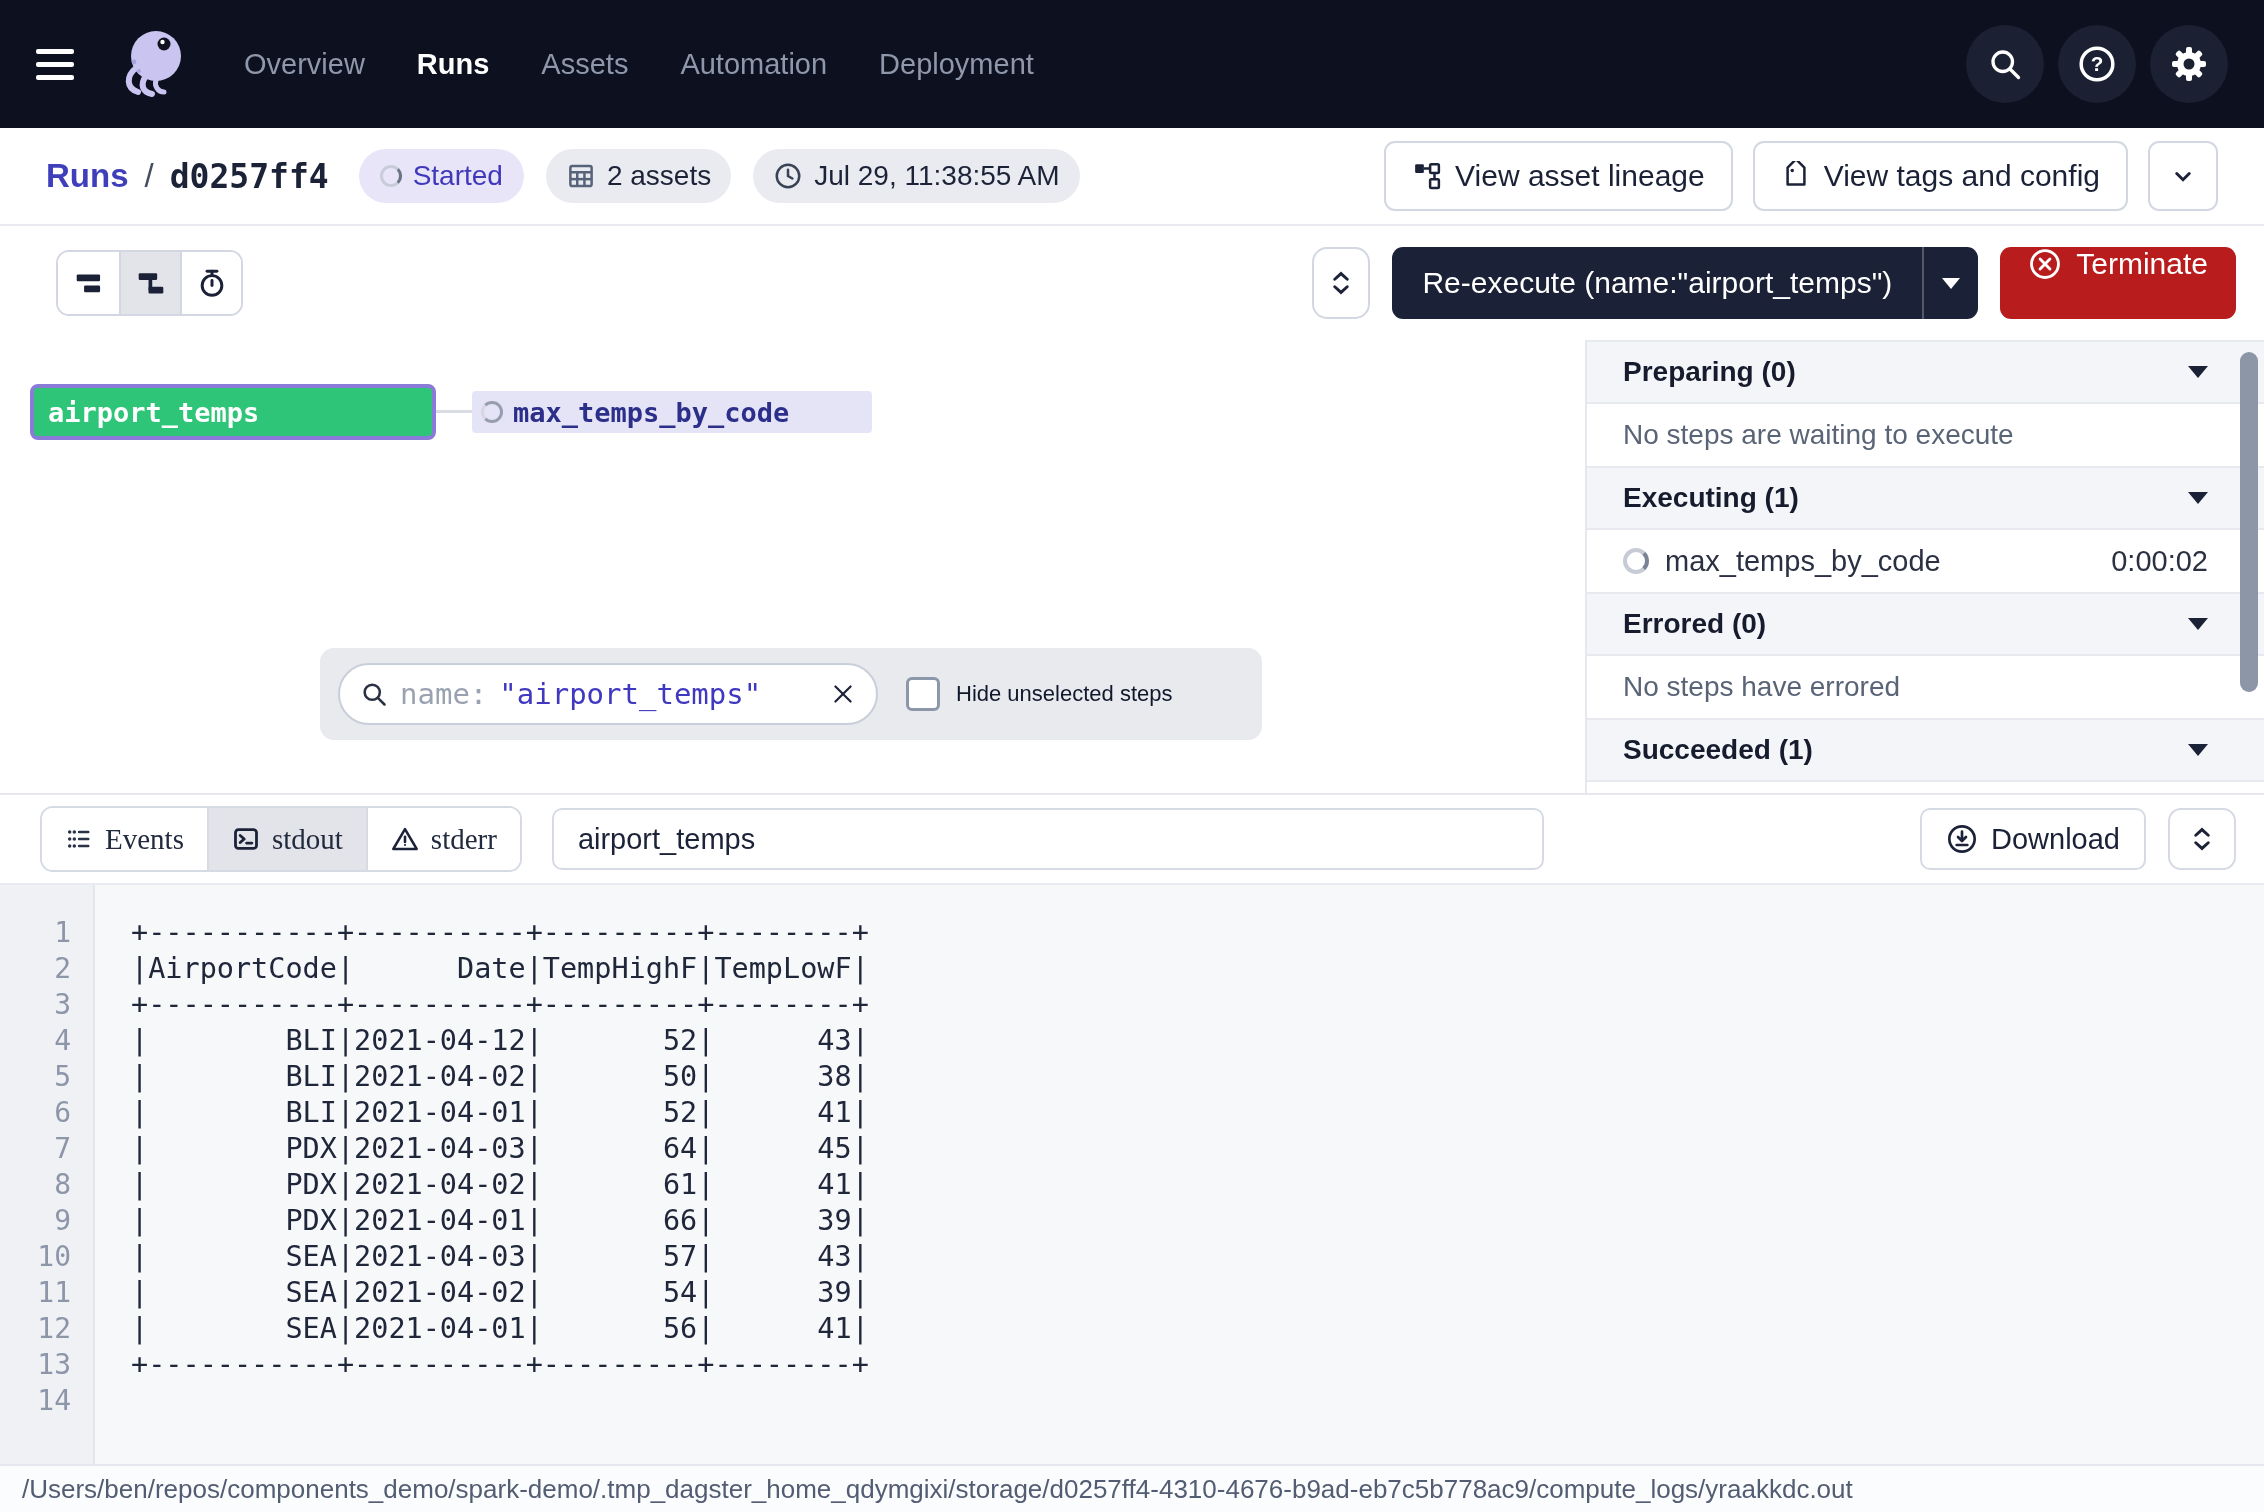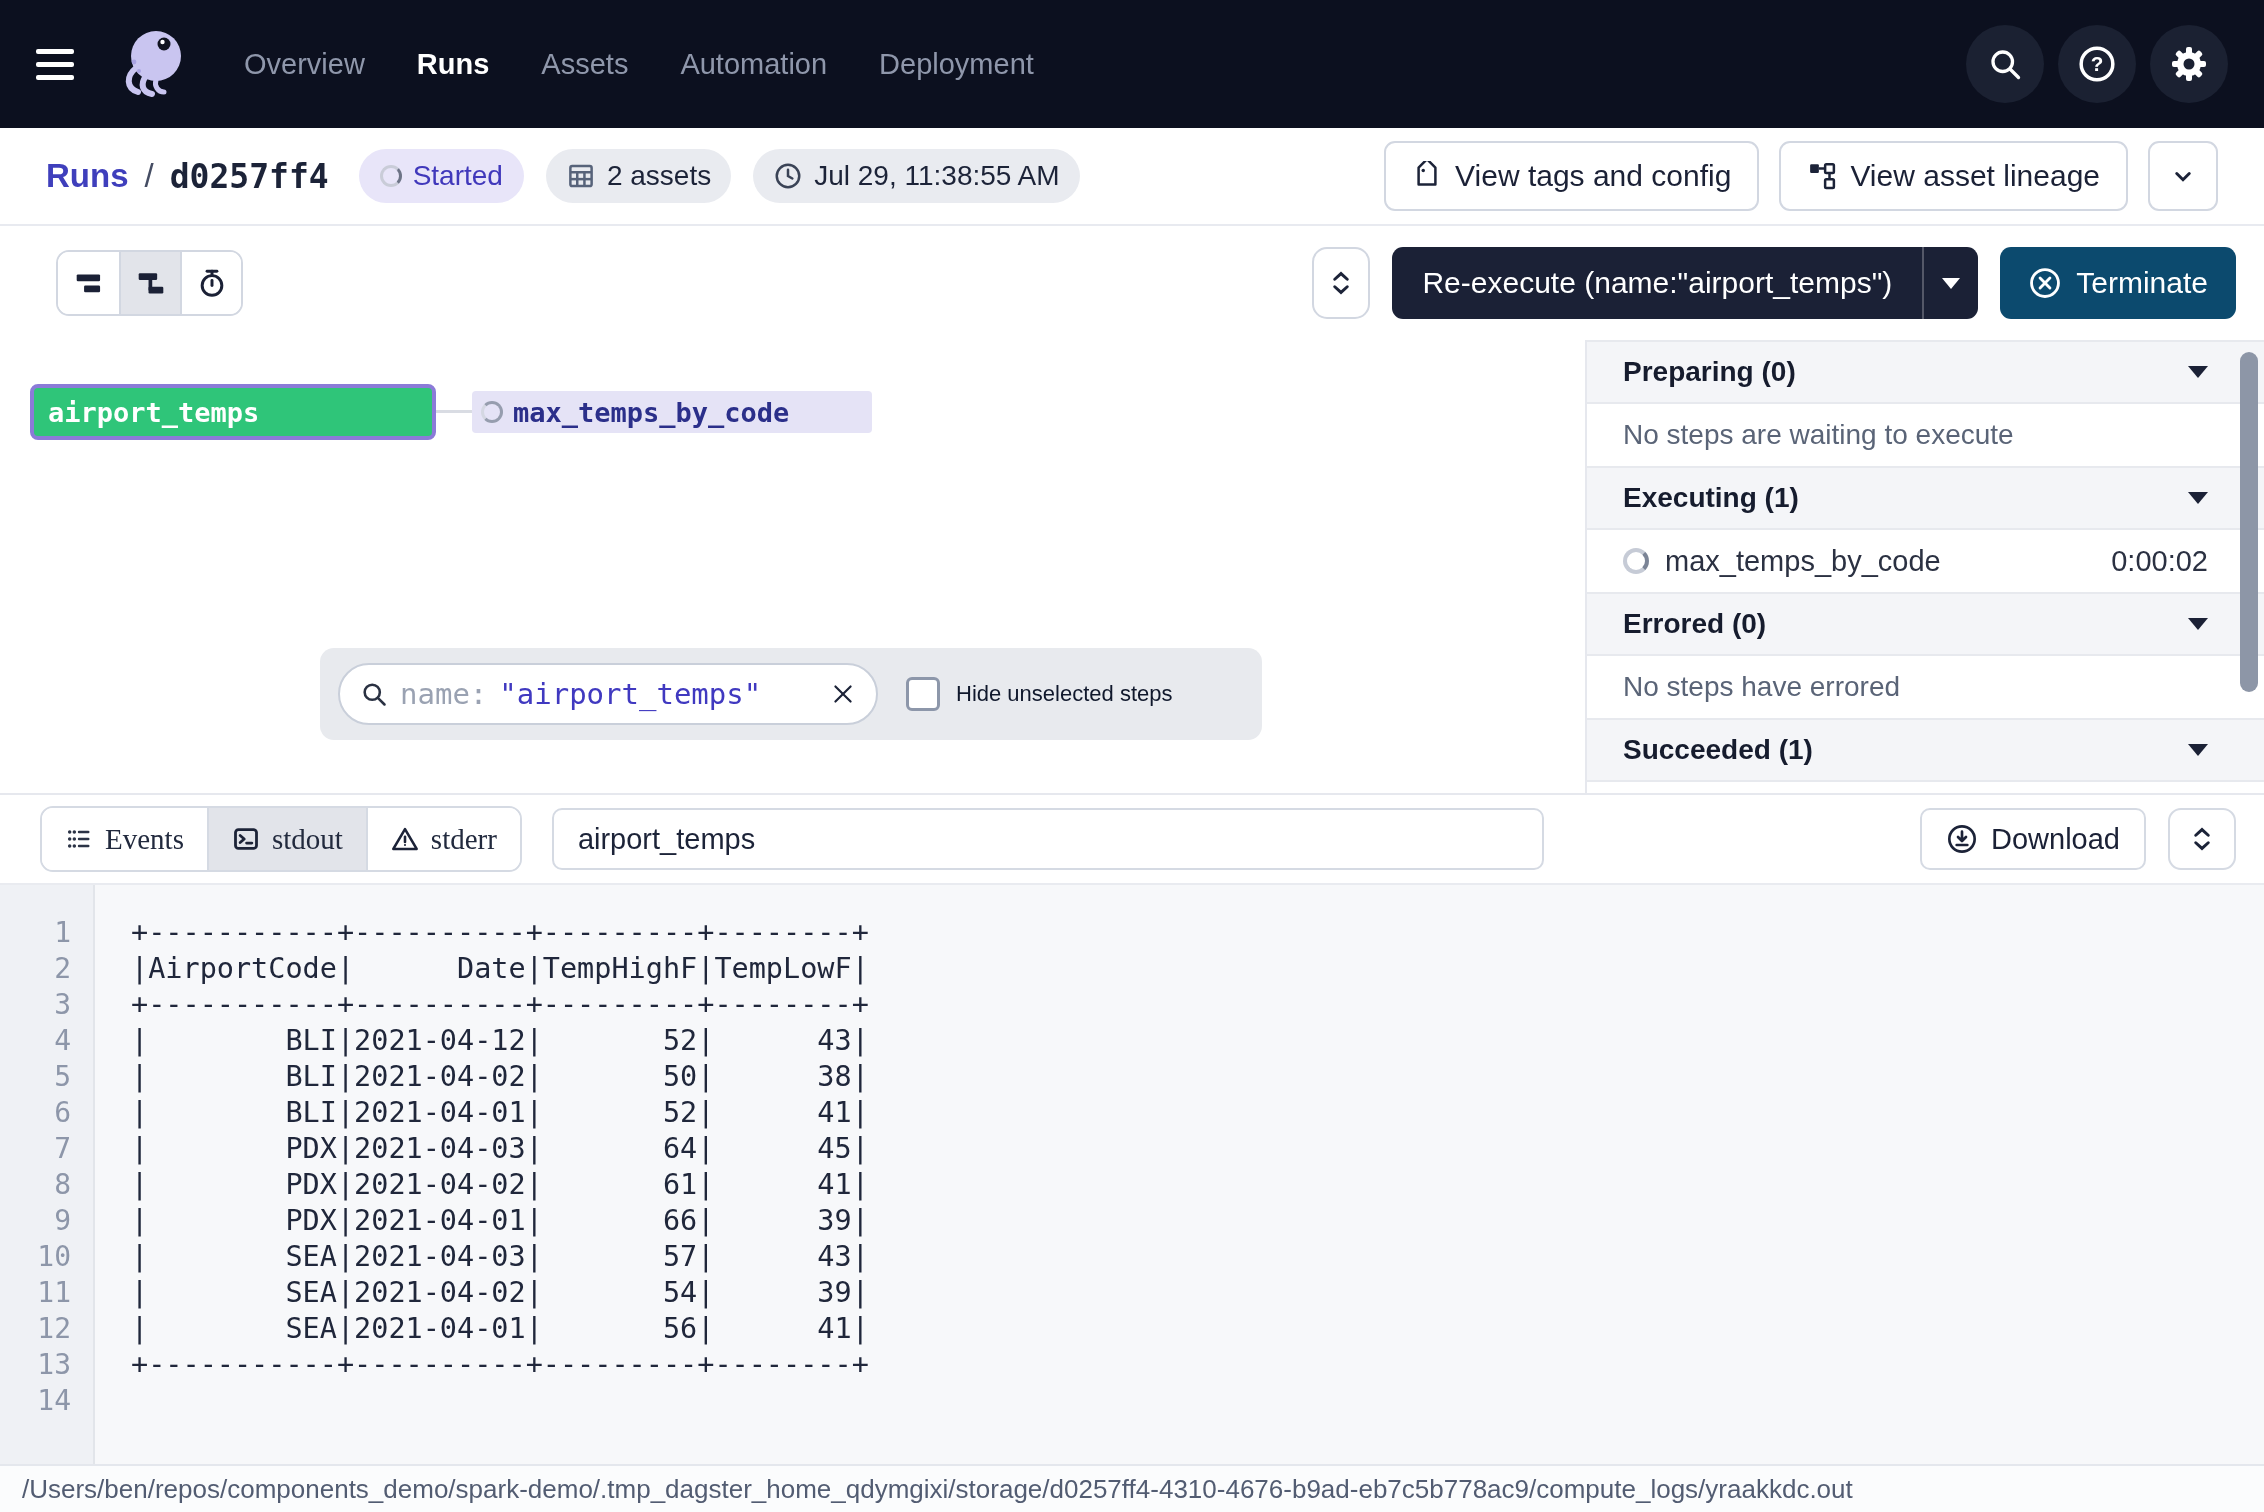--- a/index.html
+++ b/index.html
@@ -38,21 +38,21 @@
   .seg { display:flex; border:2px solid #d2d7e1; border-radius:13px; overflow:hidden; background:#fff; }
   .seg button { width:61px; height:62px; background:#fff; border:none; display:flex; align-items:center; justify-content:center; }
   .seg button + button { border-left:2px solid #d2d7e1; }
   .seg button.sel { background:#e2e4ea; }
   .tb-right { margin-left:auto; display:flex; align-items:center; gap:22px; }
   .btn-unfold { width:58px; height:72px; border:2px solid #d2d7e1; border-radius:15px; background:#fff; display:flex; align-items:center; justify-content:center; }
   .reexec { height:72px; border-radius:11px; background:#1b2136; display:flex; align-items:stretch; overflow:hidden; }
   .reexec-main { background:none; border:none; color:#fff; font-size:30px; padding:0 30px; display:flex; align-items:center; }
   .reexec-caret { width:56px; background:none; border:none; border-left:2px solid rgba(255,255,255,0.25); display:flex; align-items:center; justify-content:center; }
   .caret-down-w { width:0; height:0; border-left:9px solid transparent; border-right:9px solid transparent; border-top:11px solid #fff; }
-  .btn-terminate { height:72px; border-radius:11px; background:#0c4a6e; border:none; display:flex; align-items:center; gap:14px; padding:0 28px; color:#fff; font-size:30px; }
+  .btn-terminate { height:72px; border-radius:11px; background:#b91c1c; border:none; display:flex; align-items:flex-start; gap:14px; padding:0 28px; color:#fff; font-size:30px; }
 
   
   .main { height:453px; flex:none; display:flex; }
   .graph-area { flex:1; position:relative; background:#fff; }
   .node1 { position:absolute; left:30px; top:44px; width:406px; height:56px; background:#2fc579; border:4px solid #8b7bd8; border-radius:8px; display:flex; align-items:center; padding-left:14px; cursor:pointer; }
   .node1 span { color:#fff; font-weight:700; font-size:27px; }
   .edge { position:absolute; left:436px; top:70px; width:36px; height:3px; background:#d9dce3; }
   .node2 { position:absolute; left:472px; top:51px; width:400px; height:42px; background:#e5e3f6; border-radius:4px; display:flex; align-items:center; gap:10px; padding-left:9px; cursor:pointer; }
   .node2 .name { color:#2b2f8a; font-weight:700; font-size:27px; }
   .ring { border-radius:50%; flex:none; }
@@ -185,34 +185,34 @@
     </span>
     <span class="chip">
       <svg viewBox="0 0 24 24" width="30" height="30" fill="none" stroke="#3a4356" stroke-width="2" stroke-linecap="round">
         <circle cx="12" cy="12" r="9"></circle>
           <path d="M12 7v5l3.5 2"></path>
       </svg>
       <span class="chip-label">Jul 29, 11:38:55 AM</span>
     </span>
     <div class="crumb-actions">
       <button class="btn-outline">
-        <svg viewBox="0 0 24 24" width="30" height="30" fill="none" stroke="#1c2338" stroke-width="2" stroke-linejoin="round">
-          <path d="M12 2.5l9.5 9.5-9.5 9.5L2.5 12V2.5z" transform="rotate(45 12 12)"></path>
-          <circle cx="9" cy="7.5" r="1.4" fill="#1c2338" stroke="none"></circle>
-        </svg>
-        <span>View tags and config</span>
-      </button>
-      <button class="btn-outline">
         <svg viewBox="0 0 24 24" width="30" height="30">
           <rect x="2.5" y="2.5" width="7" height="7" rx="1" fill="#1c2338"></rect>
           <rect x="14.5" y="2.5" width="7" height="7" rx="1" fill="none" stroke="#1c2338" stroke-width="2"></rect>
           <rect x="14.5" y="14.5" width="7" height="7" rx="1" fill="none" stroke="#1c2338" stroke-width="2"></rect>
           <path d="M9.5 6h5M18 9.5v5" stroke="#1c2338" stroke-width="2" fill="none"></path>
         </svg>
         <span>View asset lineage</span>
+      </button>
+      <button class="btn-outline">
+        <svg viewBox="0 0 24 24" width="30" height="30" fill="none" stroke="#1c2338" stroke-width="2" stroke-linejoin="round">
+          <path d="M12 2.5l9.5 9.5-9.5 9.5L2.5 12V2.5z" transform="rotate(45 12 12)"></path>
+          <circle cx="9" cy="7.5" r="1.4" fill="#1c2338" stroke="none"></circle>
+        </svg>
+        <span>View tags and config</span>
       </button>
       <button class="btn-outline btn-square">
         <svg viewBox="0 0 24 24" width="30" height="30" fill="none" stroke="#1c2338" stroke-width="2.4" stroke-linecap="round">
           <polyline points="7,10 12,15 17,10"></polyline>
         </svg>
       </button>
     </div>
   </div>
 
   <div class="toolbar-row">

